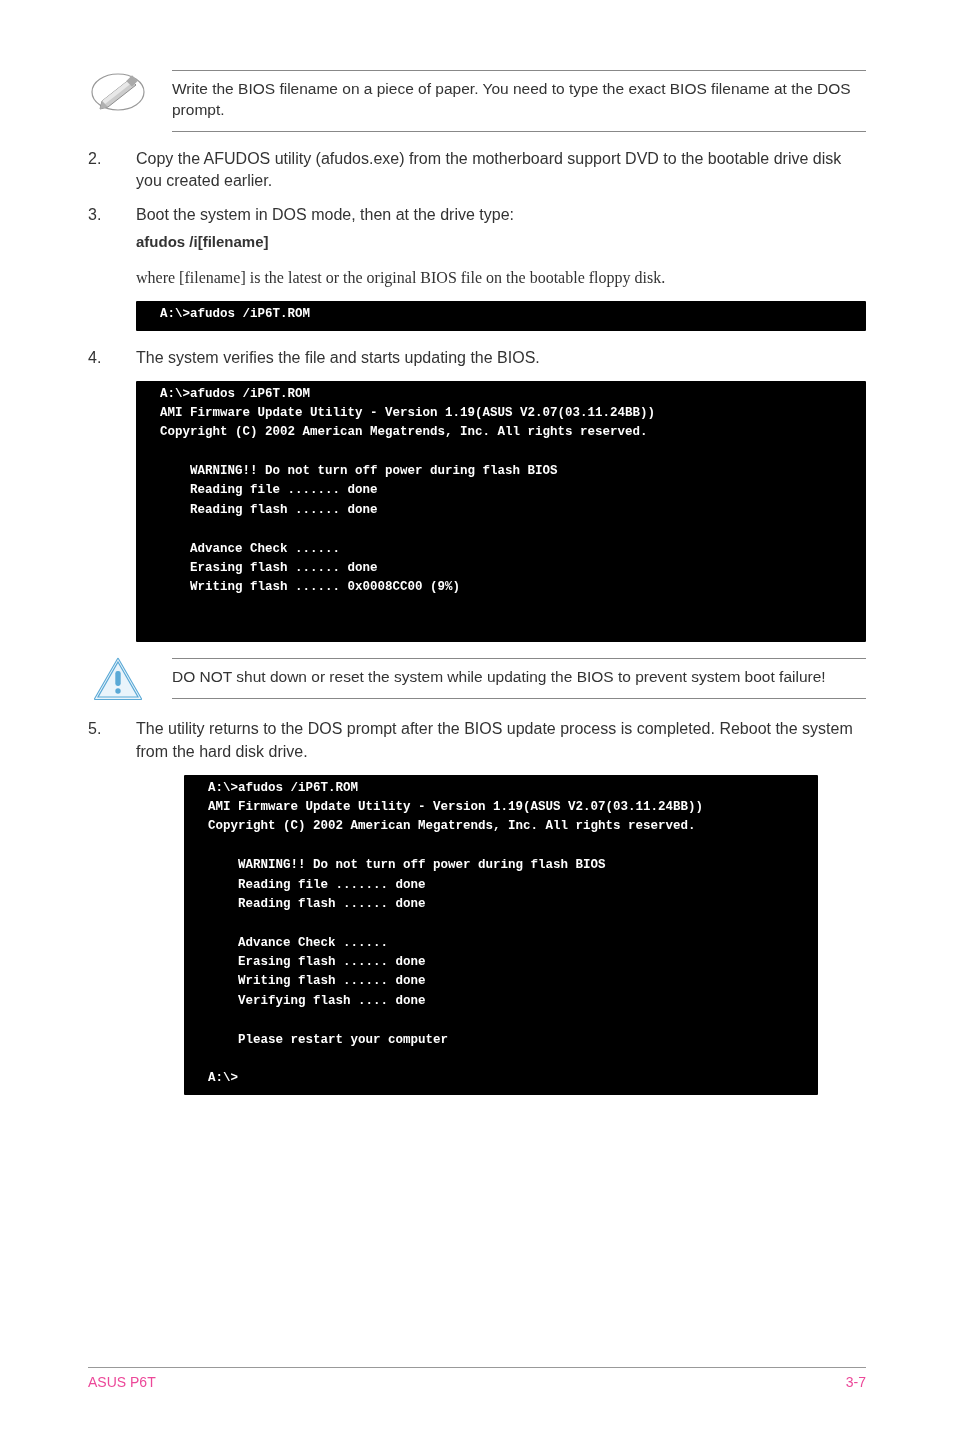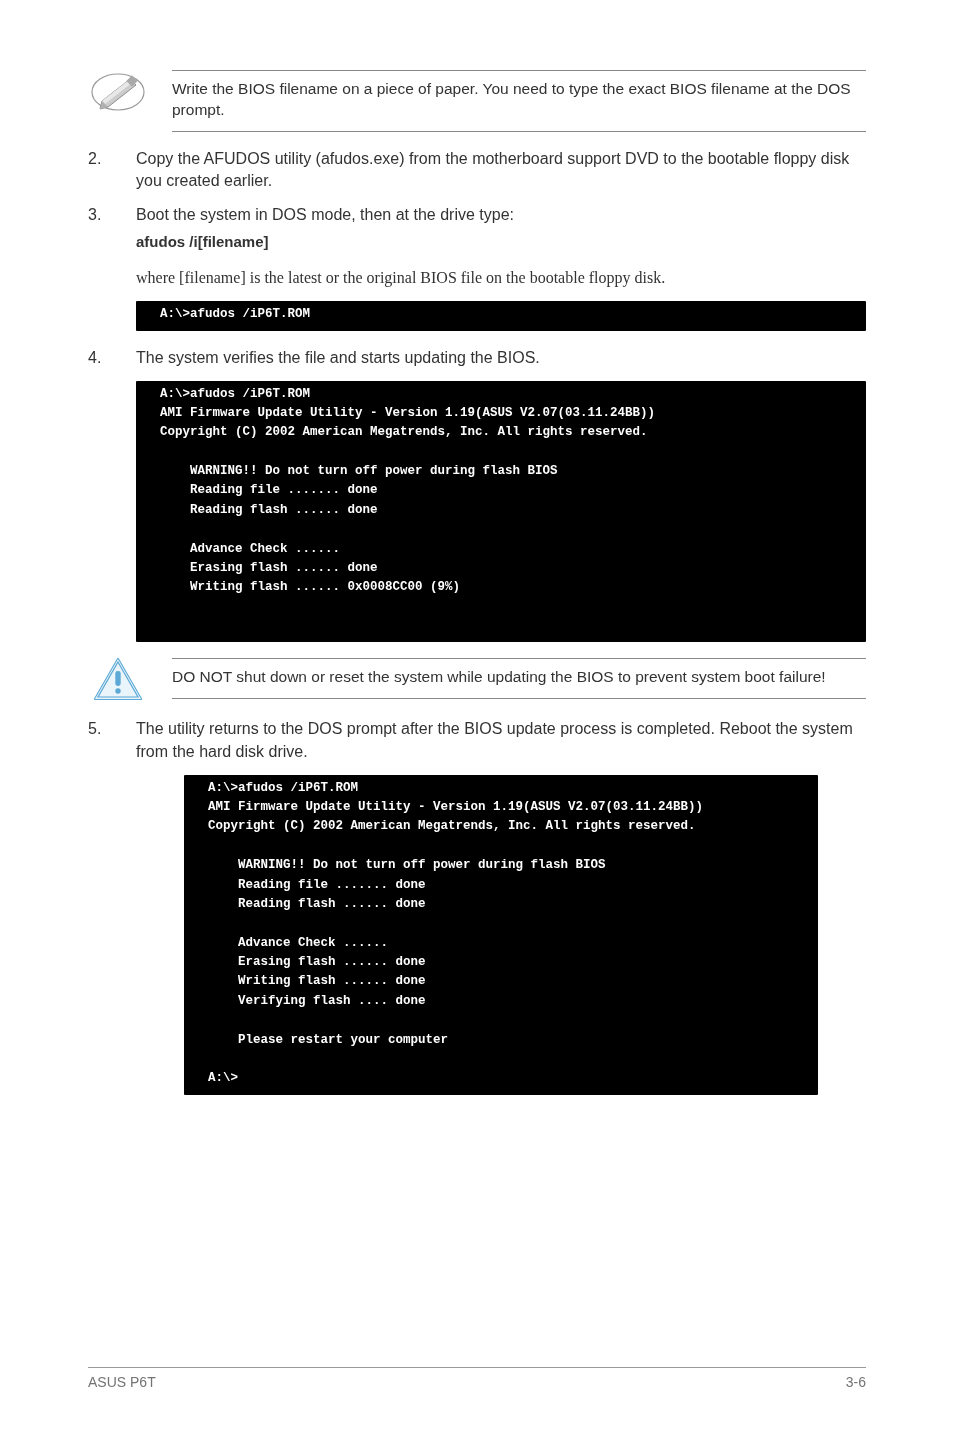--- a/index.html
+++ b/index.html
@@ -85,21 +85,21 @@
   .footer {
     position: absolute;
     bottom: 48px;
     left: 88px;
     right: 88px;
     border-top: 1px solid #999;
     padding-top: 6px;
     display: flex;
     justify-content: space-between;
     font-size: 14px;
-    color: #737373;
+    color: #ec4899;
   }
 </style>
 </head>
 <body>
 
 <div class="note-block">
   <div class="note-icon">
     <svg class="pencil-svg" viewBox="0 0 56 42">
       <ellipse cx="28" cy="21" rx="26" ry="18" fill="none" stroke="#999" stroke-width="1.2"></ellipse>
       <path d="M12 30 L40 8 L46 14 L18 36 L10 38 Z" fill="#ccc" stroke="#777" stroke-width="0.8"></path>
@@ -107,21 +107,21 @@
       <path d="M10 38 L12 30 L18 36 Z" fill="#b0b0b0"></path>
       <rect x="38" y="6" width="8" height="8" transform="rotate(45 42 10)" fill="#aaa"></rect>
     </svg>
   </div>
   <div class="note-text">Write the BIOS filename on a piece of paper. You need to type the exact BIOS filename at the DOS prompt.</div>
 </div>
 
 <ol class="steps">
   <li>
     <span class="num">2.</span>
-    <span class="body">Copy the AFUDOS utility (afudos.exe) from the motherboard support DVD to the bootable floppy disk you created earlier.</span>
+    <span class="body">Copy the AFUDOS utility (afudos.exe) from the motherboard support DVD to the bootable drive disk you created earlier.</span>
   </li>
   <li>
     <span class="num">3.</span>
     <span class="body">
       <span>Boot the system in DOS mode, then at the drive type:</span>
       <div class="mono">afudos /i[filename]</div>
     </span>
   </li>
 </ol>
 
@@ -183,14 +183,14 @@
     Erasing flash ...... done
     Writing flash ...... done
     Verifying flash .... done
 
     Please restart your computer
 
 A:\&gt;</div>
 
 <div class="footer">
   <span>ASUS P6T</span>
-  <span>3-6</span>
+  <span>3-7</span>
 </div>
 
 </body></html>

